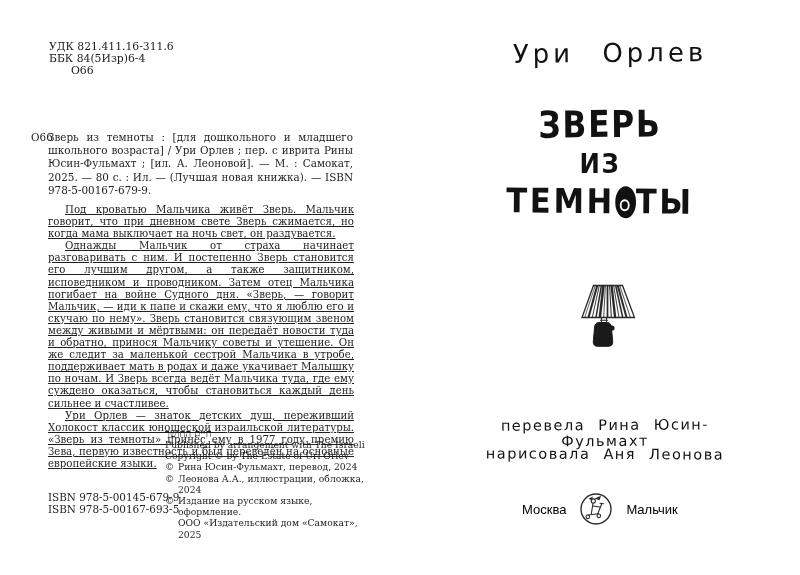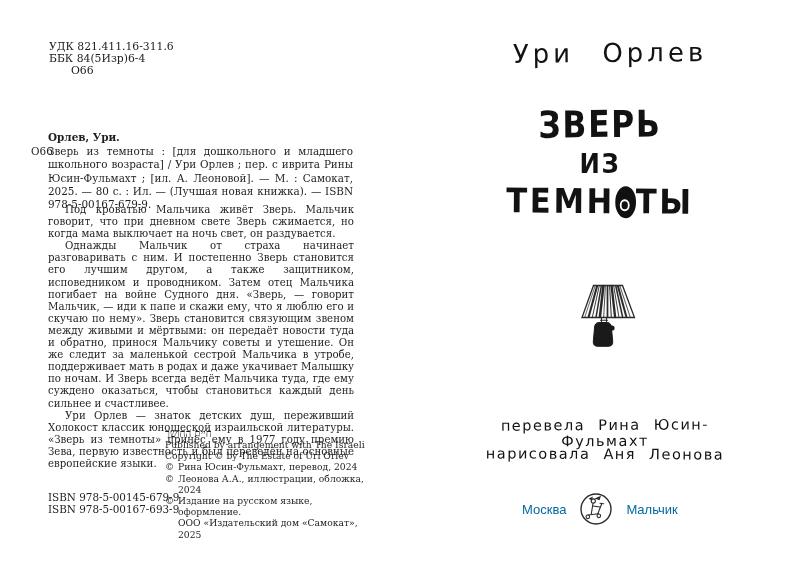--- a/index.html
+++ b/index.html
@@ -12,21 +12,21 @@
 
   
   .udc{position:absolute;left:49px;top:41px;font-size:10.8px;line-height:12.2px;}
   .udc-code{margin-left:22px;}
 
   .catalog{position:absolute;left:31px;top:131px;width:322px;font-size:10.4px;line-height:13.2px;}
   .cat-author{margin-left:17px;font-weight:bold;margin-bottom:1px;}
   .cat-entry{position:relative;padding-left:17px;text-align:justify;}
   .cat-code{position:absolute;left:0;top:0;}
 
-  .annotation{position:absolute;left:48px;top:204px;width:306px;font-size:10.2px;line-height:12.1px;text-align:justify;}
+  .annotation{position:absolute;left:48px;top:204px;width:306px;font-size:10.2px;line-height:12.1px;text-align:justify;text-decoration:underline;}
   .annotation p{margin:0;text-indent:17px;}
 
   .isbn{position:absolute;left:48px;top:491px;font-size:10.4px;line-height:12.4px;}
 
   .copyright{position:absolute;left:165px;top:429px;font-size:9.2px;line-height:11.2px;width:210px;}
   .hebrew{font-size:10px;line-height:10px;}
   .credit{display:flex;}
   .credit .mark{width:13px;flex:none;}
 
   
@@ -45,53 +45,52 @@
          border:0.06em solid #ffffff;border-radius:50%;}
 
   .lamp{position:absolute;left:581px;top:284px;}
 
   .t-line{position:absolute;left:460px;top:417px;width:290px;text-align:center;
           font-size:14.5px;letter-spacing:1.5px;word-spacing:7px;transform:rotate(-0.4deg);}
   .i-line{position:absolute;left:460px;top:446px;width:290px;text-align:center;
           font-size:14.5px;letter-spacing:1.5px;word-spacing:7px;transform:rotate(0.3deg);}
 
   .imprint{position:absolute;left:522px;top:492px;display:flex;align-items:center;gap:13px;
-           font-family:"Liberation Sans","DejaVu Sans",sans-serif;font-size:13px;color:#0369a1;}
+           font-family:"Liberation Sans","DejaVu Sans",sans-serif;font-size:13px;color:#000000;}
   .imprint svg{display:block;}
 </style>
 </head>
 <body>
 
 <div class="spread">
 
   <section class="page">
 
     <div class="udc">
       <div>УДК 821.411.16-311.6</div>
       <div>ББК 84(5Изр)6-4</div>
       <div class="udc-code">О66</div>
     </div>
 
     <div class="catalog">
-      <div class="cat-author">Орлев, Ури.</div>
       <div class="cat-entry">
         <span class="cat-code">О66</span>
         <span>Зверь из темноты : [для дошкольного и младшего школьного возраста] / Ури Орлев ; пер. с иврита Рины Юсин-Фульмахт ; [ил. А. Леоновой]. — М. : Самокат, 2025. — 80 с. : Ил. — (Лучшая новая книжка). — ISBN 978-5-00167-679-9.</span>
       </div>
     </div>
 
     <div class="annotation">
       <p>Под кроватью Мальчика живёт Зверь. Мальчик говорит, что при дневном свете Зверь сжимается, но когда мама выключает на ночь свет, он раздувается.</p>
       <p>Однажды Мальчик от страха начинает разговаривать с ним. И постепенно Зверь становится его лучшим другом, а также защитником, исповедником и проводником. Затем отец Мальчика погибает на войне Судного дня. «Зверь, — говорит Мальчик, — иди к папе и скажи ему, что я люблю его и скучаю по нему». Зверь становится связующим звеном между живыми и мёртвыми: он передаёт новости туда и обратно, принося Мальчику советы и утешение. Он же следит за маленькой сестрой Мальчика в утробе, поддерживает мать в родах и даже укачивает Малышку по ночам. И Зверь всегда ведёт Мальчика туда, где ему суждено оказаться, чтобы становиться каждый день сильнее и счастливее.</p>
       <p>Ури Орлев — знаток детских душ, переживший Холокост классик юношеской израильской литературы. «Зверь из темноты» принёс ему в 1977 году премию Зева, первую известность и был переведён на основные европейские языки.</p>
     </div>
 
     <div class="isbn">
       <div>ISBN 978-5-00145-679-9</div>
-      <div>ISBN 978-5-00167-693-9</div>
+      <div>ISBN 978-5-00167-693-5</div>
     </div>
 
     <div class="copyright">
       <div class="hebrew">חיית החושך</div>
       <div>Published by arrangement with The Israeli</div>
       <div>Copyright © by The Estate of Uri Orlev</div>
       <div class="credit">
         <span class="mark">©</span>
         <span>Рина Юсин-Фульмахт, перевод, 2024</span>
       </div>

